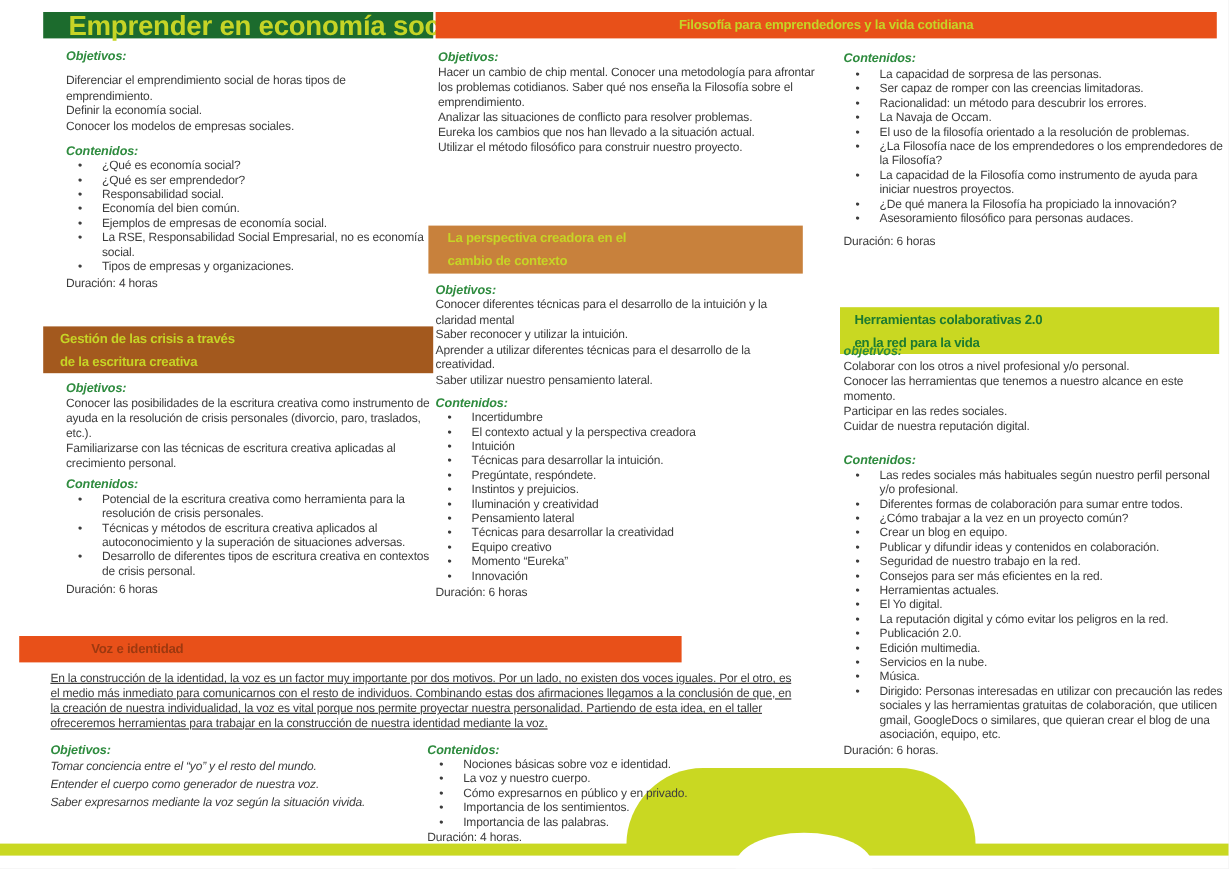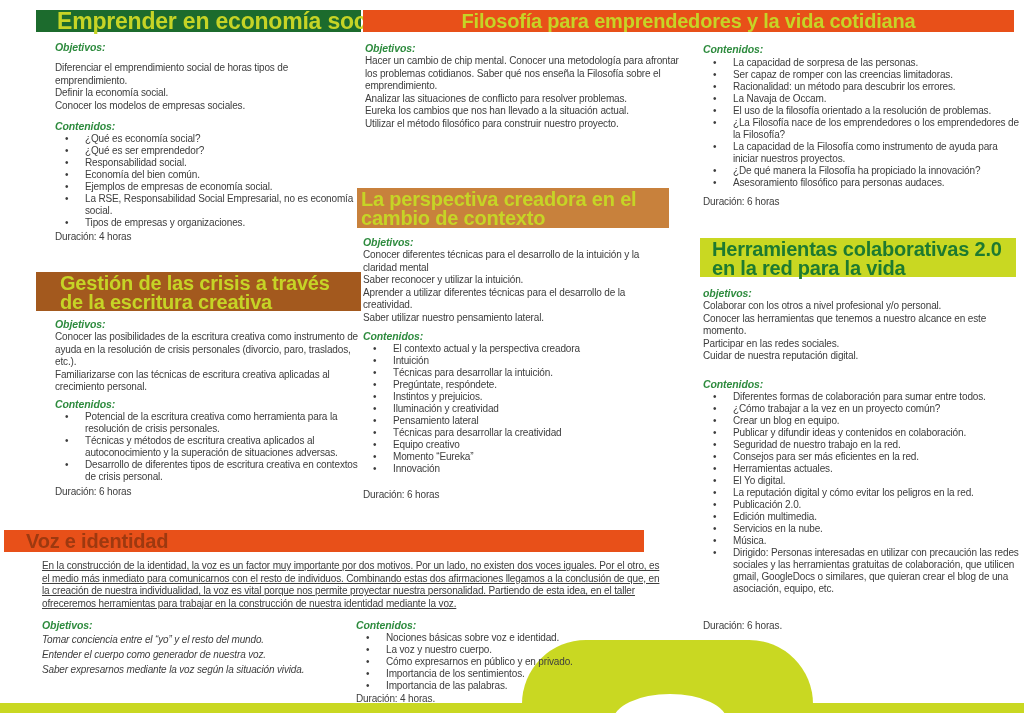--- a/index.html
+++ b/index.html
@@ -2,21 +2,21 @@
 <html><head>
 <meta charset="utf-8">
 <style>
   html,body { margin:0; padding:0; background:#e8e8e8; }
   .page {
     position:relative; width:1024px; height:724px; margin:0 auto;
     background:#ffffff; overflow:hidden;
     font-family:"Liberation Sans", sans-serif; color:#3d3d3d;
   }
   .band {
-    position:absolute; font-weight:bold; font-size:20px;
+    position:absolute; font-weight:bold; font-size:11px;
     white-space:nowrap; letter-spacing:-0.2px;
   }
   .band-green  { background:#1c6b2d; color:#c6d426; }
   .band-orange { background:#e85019; color:#c6d426; }
   .band-brown  { background:#a3591e; color:#c6d426; }
   .band-tan    { background:#c8813c; color:#c6d426; }
   .band-lime   { background:#c9d822; color:#1d7a30; }
   .band-voz    { background:#e85019; color:#9d3910; }
   .fs17 { font-size:23px; }
   .label {
@@ -84,95 +84,97 @@
       <li>Racionalidad: un método para descubrir los errores.</li>
       <li>La Navaja de Occam.</li>
       <li>El uso de la filosofía orientado a la resolución de problemas.</li>
       <li>¿La Filosofía nace de los emprendedores o los emprendedores de la Filosofía?</li>
       <li>La capacidad de la Filosofía como instrumento de ayuda para iniciar nuestros proyectos.</li>
       <li>¿De qué manera la Filosofía ha propiciado la innovación?</li>
       <li>Asesoramiento filosófico para personas audaces.</li>
     </ul>
   <div class="duracion" style="left:703px;top:196px">Duración: 6 horas</div>
 
-  <div class="band band-brown" style="left:36px;top:272px;width:325px;height:39px;line-height:18.5px;padding:2px 0 0 24px;box-sizing:border-box;">
+  <div class="band band-brown" style="left:36px;top:272px;width:325px;height:39px;line-height:18.5px;padding:2px 0 0 14px;box-sizing:border-box;">
     <div>Gestión de las crisis a través</div>
     <div>de la escritura creativa</div>
   </div>
   <div class="label" style="left:55px;top:318px">Objetivos:</div>
   <ul class="lines" style="left:55px;top:331px;width:305px">
       <li>Conocer las posibilidades de la escritura creativa como instrumento de ayuda en la resolución de crisis personales (divorcio, paro, traslados, etc.).</li>
       <li>Familiarizarse con las técnicas de escritura creativa aplicadas al crecimiento personal.</li>
     </ul>
   <div class="label" style="left:55px;top:398px">Contenidos:</div>
   <ul class="bullets" style="left:55px;top:411px;width:305px">
       <li>Potencial de la escritura creativa como herramienta para la resolución de crisis personales.</li>
       <li>Técnicas y métodos de escritura creativa aplicados al autoconocimiento y la superación de situaciones adversas.</li>
       <li>Desarrollo de diferentes tipos de escritura creativa en contextos de crisis personal.</li>
     </ul>
   <div class="duracion" style="left:55px;top:486px">Duración: 6 horas</div>
 
-  <div class="band band-tan" style="left:357px;top:188px;width:312px;height:40px;line-height:19px;padding:2px 0 0 4px;box-sizing:border-box;">
+  <div class="band band-tan" style="left:357px;top:188px;width:312px;height:40px;line-height:19px;padding:2px 0 0 16px;box-sizing:border-box;">
     <div>La perspectiva creadora en el</div>
     <div>cambio de contexto</div>
   </div>
   <div class="label" style="left:363px;top:236px">Objetivos:</div>
   <ul class="lines" style="left:363px;top:249px;width:312px">
       <li>Conocer diferentes técnicas para el desarrollo de la intuición y la claridad mental</li>
       <li>Saber reconocer y utilizar la intuición.</li>
       <li>Aprender a utilizar diferentes técnicas para el desarrollo de la creatividad.</li>
       <li>Saber utilizar nuestro pensamiento lateral.</li>
     </ul>
   <div class="label" style="left:363px;top:330px">Contenidos:</div>
   <ul class="bullets" style="left:363px;top:343px;width:312px">
+      <li>Incertidumbre</li>
       <li>El contexto actual y la perspectiva creadora</li>
       <li>Intuición</li>
       <li>Técnicas para desarrollar la intuición.</li>
       <li>Pregúntate, respóndete.</li>
       <li>Instintos y prejuicios.</li>
       <li>Iluminación y creatividad</li>
       <li>Pensamiento lateral</li>
       <li>Técnicas para desarrollar la creatividad</li>
       <li>Equipo creativo</li>
       <li>Momento “Eureka”</li>
       <li>Innovación</li>
     </ul>
   <div class="duracion" style="left:363px;top:489px">Duración: 6 horas</div>
 
-  <div class="band band-lime" style="left:700px;top:238px;width:316px;height:39px;line-height:18.5px;padding:2px 0 0 12px;box-sizing:border-box;">
+  <div class="band band-lime" style="left:700px;top:256px;width:316px;height:39px;line-height:18.5px;padding:2px 0 0 12px;box-sizing:border-box;">
     <div>Herramientas colaborativas 2.0</div>
     <div>en la red para la vida</div>
   </div>
   <div class="label" style="left:703px;top:287px">objetivos:</div>
   <ul class="lines" style="left:703px;top:300px;width:314px">
       <li>Colaborar con los otros a nivel profesional y/o personal.</li>
       <li>Conocer las herramientas que tenemos a nuestro alcance en este momento.</li>
       <li>Participar en las redes sociales.</li>
       <li>Cuidar de nuestra reputación digital.</li>
     </ul>
   <div class="label" style="left:703px;top:378px">Contenidos:</div>
   <ul class="bullets" style="left:703px;top:391px;width:318px">
+      <li>Las redes sociales más habituales según nuestro perfil personal y/o profesional.</li>
       <li>Diferentes formas de colaboración para sumar entre todos.</li>
       <li>¿Cómo trabajar a la vez en un proyecto común?</li>
       <li>Crear un blog en equipo.</li>
       <li>Publicar y difundir ideas y contenidos en colaboración.</li>
       <li>Seguridad de nuestro trabajo en la red.</li>
       <li>Consejos para ser más eficientes en la red.</li>
       <li>Herramientas actuales.</li>
       <li>El Yo digital.</li>
       <li>La reputación digital y cómo evitar los peligros en la red.</li>
       <li>Publicación 2.0.</li>
       <li>Edición multimedia.</li>
       <li>Servicios en la nube.</li>
       <li>Música.</li>
       <li>Dirigido: Personas interesadas en utilizar con precaución las redes sociales y las herramientas gratuitas de colaboración, que utilicen gmail, GoogleDocs o similares, que quieran crear el blog de una asociación, equipo, etc.</li>
     </ul>
   <div class="duracion" style="left:703px;top:620px">Duración: 6 horas.</div>
 
-  <div class="band band-voz" style="left:4px;top:530px;width:640px;height:22px;line-height:22px;padding-left:22px;box-sizing:border-box;">
+  <div class="band band-voz" style="left:16px;top:530px;width:552px;height:22px;line-height:22px;padding-left:60px;box-sizing:border-box;">
     <span>Voz e identidad</span>
   </div>
   <div class="para" style="left:42px;top:560px;width:627px">En la construcción de la identidad, la voz es un factor muy importante por dos motivos. Por un lado, no existen dos voces iguales. Por el otro, es el medio más inmediato para comunicarnos con el resto de individuos. Combinando estas dos afirmaciones llegamos a la conclusión de que, en la creación de nuestra individualidad, la voz es vital porque nos permite proyectar nuestra personalidad. Partiendo de esta idea, en el taller ofreceremos herramientas para trabajar en la construcción de nuestra identidad mediante la voz.</div>
   <div class="label" style="left:42px;top:619px">Objetivos:</div>
   <ul class="lines lh15" style="left:42px;top:632px;width:300px">
       <li>Tomar conciencia entre el “yo” y el resto del mundo.</li>
       <li>Entender el cuerpo como generador de nuestra voz.</li>
       <li>Saber expresarnos mediante la voz según la situación vivida.</li>
     </ul>
   <div class="label" style="left:356px;top:619px">Contenidos:</div>

